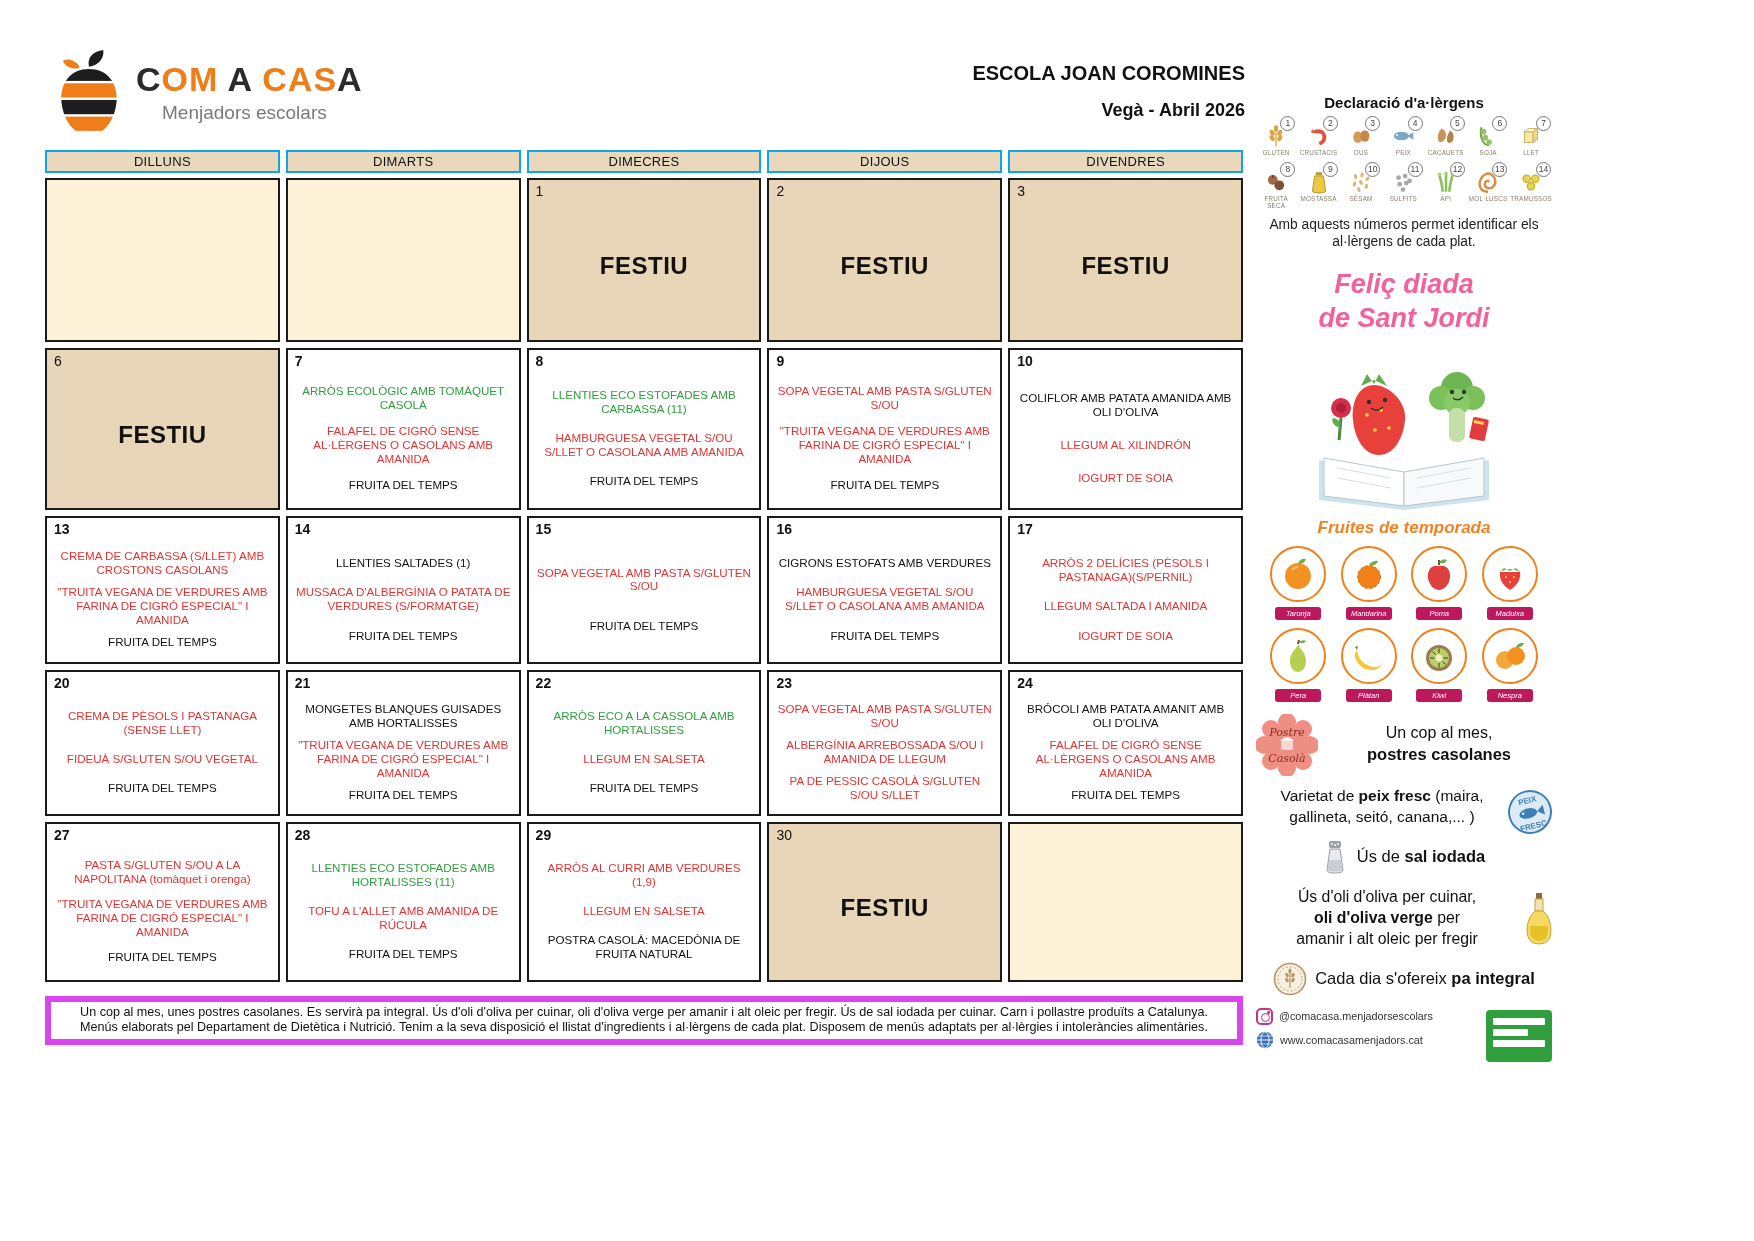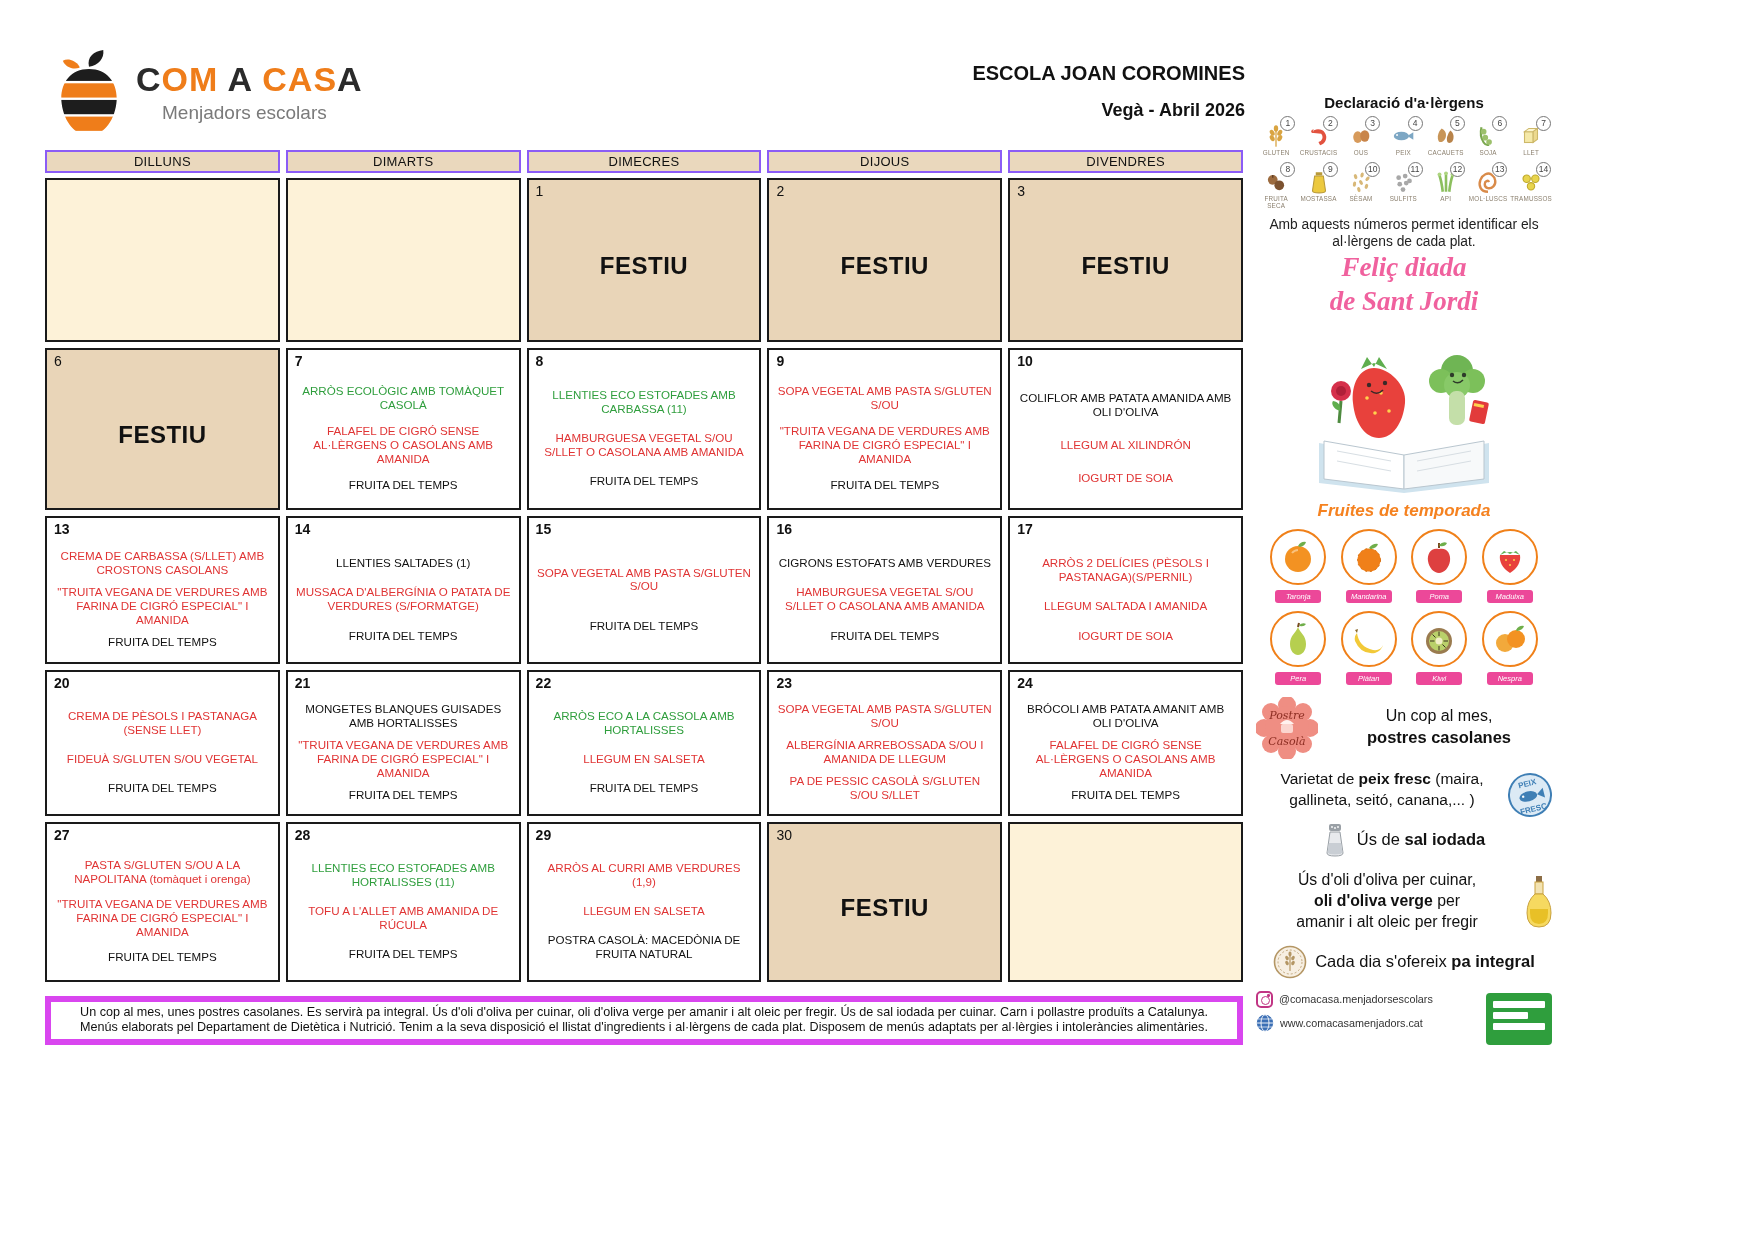--- a/index.html
+++ b/index.html
@@ -10,21 +10,21 @@
   .logo svg{width:74px;height:88px;}
   .brandtxt{margin-left:10px;margin-top:12px;}
   .brandname{font-size:34px;font-weight:bold;letter-spacing:1px;line-height:1;}
   .brandsub{font-size:19px;color:#7a7a7a;margin-top:6px;margin-left:26px;}
   
   .school{position:absolute;right:509px;top:62px;font-size:20px;font-weight:bold;}
   .menutitle{position:absolute;right:509px;top:100px;font-size:18px;font-weight:bold;}
   
   .calwrap{position:absolute;left:45px;top:150px;width:1198px;}
   .cal-head{display:grid;grid-template-columns:repeat(5,1fr);gap:0 6px;margin-bottom:5px;}
-  .cal-hcell{background:#ead8bd;border:2px solid #8b5cf6;height:19px;display:flex;align-items:center;justify-content:center;
+  .cal-hcell{background:#ead8bd;border:2px solid #0ea5e9;height:19px;display:flex;align-items:center;justify-content:center;
              font-size:13px;letter-spacing:.3px;}
   .cal-grid{display:grid;grid-template-columns:repeat(5,1fr);grid-template-rows:164px 162px 148px 146px 160px;gap:6px;}
   .cell{position:relative;border:2px solid #1a1a1a;background:#fff;padding:22px 6px 4px 6px;box-sizing:border-box;}
   .cell.empty{background:#fdf2d8;}
   .cell.festiu{background:#e9d5b8;}
   .daynum{position:absolute;left:7px;top:3px;font-size:14px;font-weight:bold;}
   .festiu .daynum{font-weight:normal;font-size:14px;}
   .cell.menu .daynum{font-weight:bold;}
   .festiu-label{position:absolute;left:0;right:0;top:45%;text-align:center;font-size:24px;font-weight:bold;letter-spacing:.5px;}
   .items{height:100%;display:flex;flex-direction:column;justify-content:space-evenly;}
@@ -38,30 +38,30 @@
   
   .sidebar{position:absolute;left:1256px;top:94px;width:296px;}
   .al-title{text-align:center;font-weight:bold;font-size:15px;}
   .al-grid{display:grid;grid-template-columns:repeat(7,1fr);gap:6px 2px;margin-top:6px;}
   .al-item{position:relative;text-align:center;}
   .al-item svg{width:26px;height:26px;display:block;margin:6px auto 0;}
   .al-num{position:absolute;top:-1px;right:1px;width:13px;height:13px;border:1px solid #777;border-radius:50%;
           font-size:8.5px;line-height:13px;color:#444;background:#fff;}
   .al-label{font-size:6.3px;color:#8a7f6d;letter-spacing:.2px;margin-top:1px;line-height:1.1;}
   .al-caption{font-size:13.8px;text-align:center;margin-top:6px;line-height:1.25;color:#222;}
-  .sj-title{margin-top:1px;text-align:center;font-family:Liberation Serif, serif;font-style:italic;font-weight:bold;
+  .sj-title{margin-top:18px;text-align:center;font-family:Liberation Sans, sans-serif;font-style:italic;font-weight:bold;
             color:#f0619e;font-size:27px;line-height:1.25;}
   .sj-art{display:block;margin:4px auto 0;}
   .fr-title{text-align:center;color:#f58220;font-style:italic;font-weight:bold;font-size:17px;margin-top:8px;}
   .fr-grid{display:grid;grid-template-columns:repeat(4,1fr);gap:8px 6px;margin-top:8px;padding:0 10px;}
   .fr-item{text-align:center;}
   .fr-circle{width:52px;height:52px;border:2.5px solid #f08019;border-radius:50%;margin:0 auto;background:#fff;
              display:flex;align-items:center;justify-content:center;}
   .fr-circle svg{width:40px;height:40px;}
-  .fr-chip{display:inline-block;min-width:44px;background:#ec4899;color:#fff;font-size:7.5px;font-style:italic;
+  .fr-chip{display:inline-block;min-width:44px;background:#be185d;color:#fff;font-size:7.5px;font-style:italic;
            padding:2px 1px;border-radius:3px;margin-top:-5px;position:relative;}
   .postres{display:flex;align-items:center;margin-top:12px;gap:8px;}
   .postres-txt{flex:1;text-align:center;font-size:16px;line-height:1.3;}
   .postres-txt .b{font-weight:bold;font-size:16.5px;}
   .peix{position:relative;margin-top:10px;font-size:15.5px;text-align:center;line-height:1.35;padding-right:44px;}
   .peix .b{font-weight:bold;}
   .peix-stamp{position:absolute;right:-2px;top:2px;transform:rotate(-14deg);}
   .salrow{display:flex;align-items:center;justify-content:center;gap:10px;margin-top:12px;}
   .salrow .txt{font-size:16.5px;}
   .salrow .b{font-weight:bold;}

